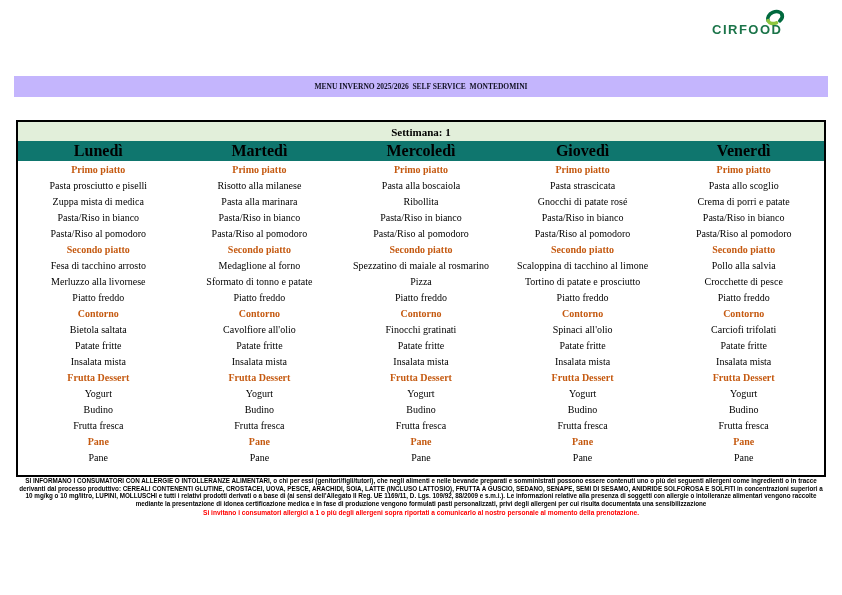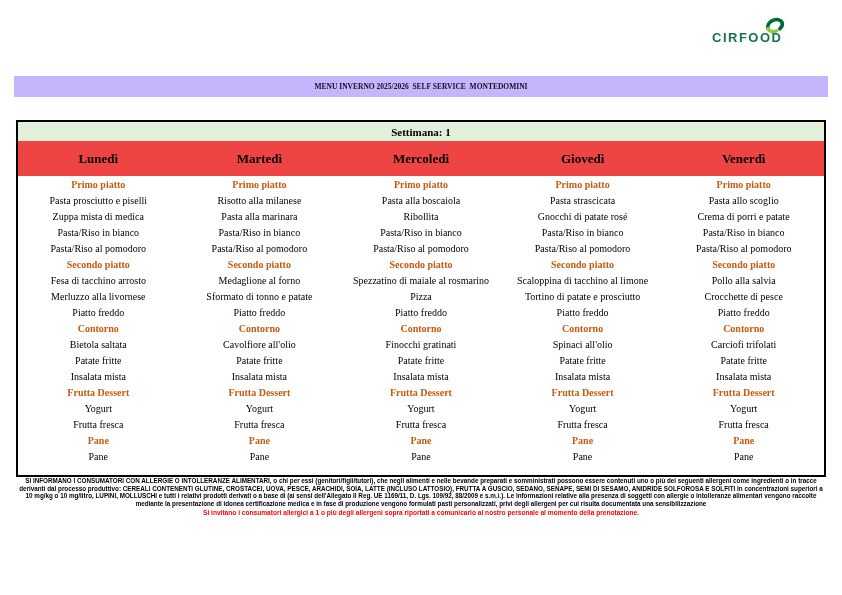--- a/index.html
+++ b/index.html
@@ -2,21 +2,21 @@
 <html><head>
 <meta charset="utf-8">
 <style>
   html,body{margin:0;padding:0;}
   body{
     width:842px;height:595px;position:relative;overflow:hidden;
     background:#ffffff;font-family:"Liberation Serif",serif;
   }
 
   
-  .logo{position:absolute;left:712px;top:16px;width:80px;height:42px;}
+  .logo{position:absolute;left:712px;top:8px;width:80px;height:42px;}
   .logo-swirl{position:absolute;left:52px;top:0;width:22px;height:19px;}
   .logo-text{
     position:absolute;left:0;top:14px;
     font-family:"Liberation Sans",sans-serif;font-weight:bold;
     font-size:13px;letter-spacing:1.5px;color:#1b7449;
   }
 
   
   .title-bar{
     position:absolute;left:14px;top:76px;width:814px;height:21px;
@@ -35,21 +35,21 @@
     margin-top:17px;
   }
   table.menu th,table.menu td{
     padding:0;text-align:center;vertical-align:middle;overflow:hidden;
     font-family:"Liberation Serif",serif;
   }
   th.week-header{
     height:19px;background:#e2efda;font-weight:bold;font-size:11px;color:#000;
   }
   tr.day-row th{
-    height:35px;background:#ef4444;font-weight:bold;font-size:13px;color:#000;
+    height:20px;background:#0f766e;font-weight:bold;font-size:16px;color:#000;
   }
   tbody td{height:16px;font-size:10px;color:#000;background:#fff;}
   tr.category-row td{font-weight:bold;color:#c55a11;font-family:Liberation Serif, serif;}
   tr.filler-row td{height:auto;}
 
   
   .footer{
     position:absolute;left:16px;top:477px;width:810px;text-align:center;
     font-family:"Liberation Sans",sans-serif;
   }
@@ -193,20 +193,27 @@
           <td>Frutta Dessert</td>
         </tr>
         <tr>
           <td>Yogurt</td>
           <td>Yogurt</td>
           <td>Yogurt</td>
           <td>Yogurt</td>
           <td>Yogurt</td>
         </tr>
         <tr>
+          <td>Budino</td>
+          <td>Budino</td>
+          <td>Budino</td>
+          <td>Budino</td>
+          <td>Budino</td>
+        </tr>
+        <tr>
           <td>Frutta fresca</td>
           <td>Frutta fresca</td>
           <td>Frutta fresca</td>
           <td>Frutta fresca</td>
           <td>Frutta fresca</td>
         </tr>
         <tr class="category-row">
           <td>Pane</td>
           <td>Pane</td>
           <td>Pane</td>

